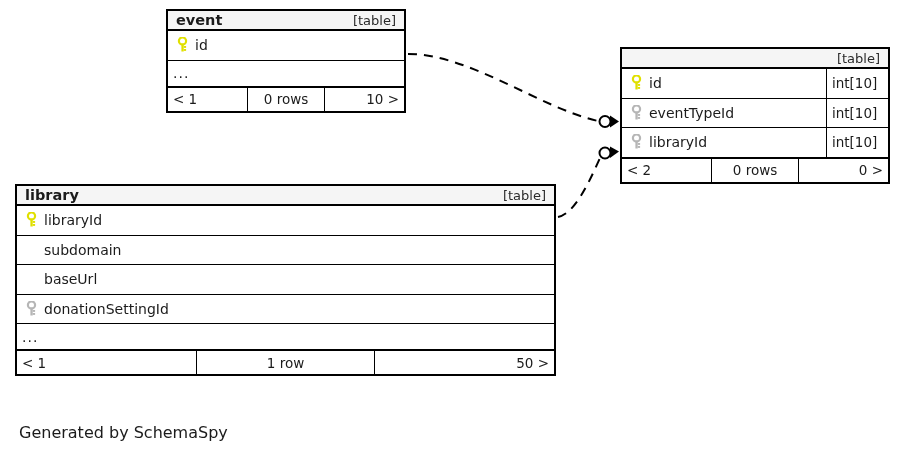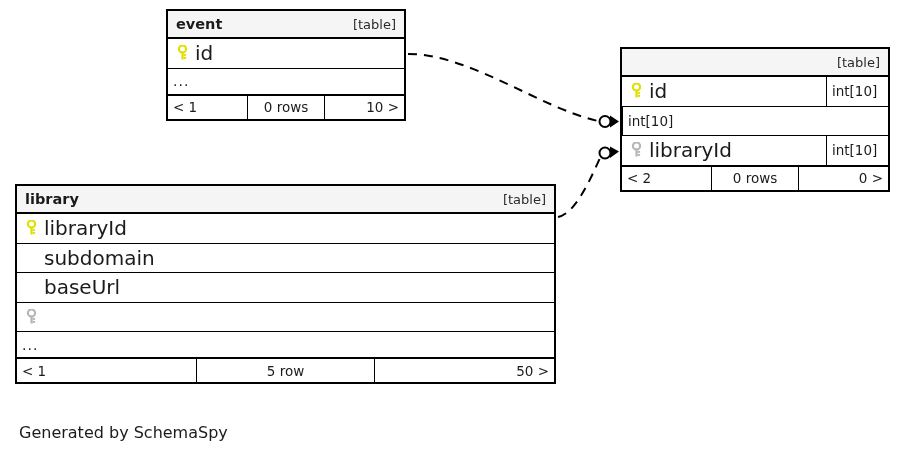--- a/index.html
+++ b/index.html
@@ -35,21 +35,21 @@
     background: #ffffff;
     z-index: 5;
   }
   .t-header {
     display: flex;
     align-items: center;
     box-sizing: border-box;
     background: #f5f5f5;
     border-bottom: 2px solid #000000;
     padding: 0 8px;
-    height: 28px;
+    height: 20px;
   }
   .t-name {
     font-weight: bold;
     font-size: 14.5px;
     letter-spacing: 0px;
     white-space: nowrap;
   }
   .t-tag {
     margin-left: auto;
     font-size: 13px;
@@ -87,21 +87,21 @@
     text-align: right;
   }
   .key-slot {
     width: 18px;
     flex: 0 0 18px;
     display: flex;
     align-items: center;
     justify-content: center;
   }
   .col-label {
-    font-size: 20px;
+    font-size: 14px;
     white-space: nowrap;
     padding-left: 4px;
   }
   .ellipsis-row {
     display: flex;
     align-items: center;
     box-sizing: border-box;
     border-bottom: 1.5px solid #000000;
     height: 26px;
     padding-left: 5px;
@@ -209,33 +209,44 @@
             <rect x="6.7" y="9" width="2.4" height="1.9" fill="#e0e000"></rect>
             <rect x="6.7" y="12" width="2.4" height="1.9" fill="#e0e000"></rect>
           </svg>
         </span>
         <span class="col-label">id</span>
       </div>
       <div class="col-type">int[10]</div>
     </div>
 
     <div class="t-row">
-      <div class="col-type">int[10]</div>
-    </div>
-
-    <div class="t-row">
       <div class="col-name">
         <span class="key-slot">
           <svg width="11" height="16" viewBox="0 0 11 16">
             <circle cx="5.5" cy="4" r="3.6" fill="none" stroke="#b6b6b6" stroke-width="2.2"></circle>
             <rect x="4.4" y="6.5" width="2.3" height="8" fill="#b6b6b6"></rect>
             <rect x="6.7" y="9" width="2.4" height="1.9" fill="#b6b6b6"></rect>
             <rect x="6.7" y="12" width="2.4" height="1.9" fill="#b6b6b6"></rect>
           </svg>
         </span>
+        <span class="col-label">eventTypeId</span>
+      </div>
+      <div class="col-type">int[10]</div>
+    </div>
+
+    <div class="t-row">
+      <div class="col-name">
+        <span class="key-slot">
+          <svg width="11" height="16" viewBox="0 0 11 16">
+            <circle cx="5.5" cy="4" r="3.6" fill="none" stroke="#b6b6b6" stroke-width="2.2"></circle>
+            <rect x="4.4" y="6.5" width="2.3" height="8" fill="#b6b6b6"></rect>
+            <rect x="6.7" y="9" width="2.4" height="1.9" fill="#b6b6b6"></rect>
+            <rect x="6.7" y="12" width="2.4" height="1.9" fill="#b6b6b6"></rect>
+          </svg>
+        </span>
         <span class="col-label">libraryId</span>
       </div>
       <div class="col-type">int[10]</div>
     </div>
 
     <div class="t-footer">
       <div class="f-cell f-prev">&lt; 2</div>
       <div class="f-cell f-mid">0 rows</div>
       <div class="f-cell f-next">0 &gt;</div>
     </div>
@@ -279,29 +290,30 @@
     <div class="t-row">
       <div class="col-name">
         <span class="key-slot">
           <svg width="11" height="16" viewBox="0 0 11 16">
             <circle cx="5.5" cy="4" r="3.6" fill="none" stroke="#b6b6b6" stroke-width="2.2"></circle>
             <rect x="4.4" y="6.5" width="2.3" height="8" fill="#b6b6b6"></rect>
             <rect x="6.7" y="9" width="2.4" height="1.9" fill="#b6b6b6"></rect>
             <rect x="6.7" y="12" width="2.4" height="1.9" fill="#b6b6b6"></rect>
           </svg>
         </span>
+        <span class="col-label">donationSettingId</span>
       </div>
     </div>
 
     <div class="ellipsis-row">
       <span>...</span>
     </div>
 
     <div class="t-footer">
       <div class="f-cell f-prev">&lt; 1</div>
-      <div class="f-cell f-mid">5 row</div>
+      <div class="f-cell f-mid">1 row</div>
       <div class="f-cell f-next">50 &gt;</div>
     </div>
   </div>
 
   <div class="footer-note">Generated by SchemaSpy</div>
 
 </div>
 
 </body></html>

